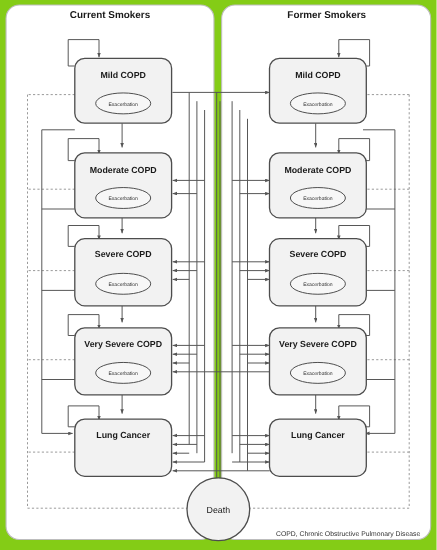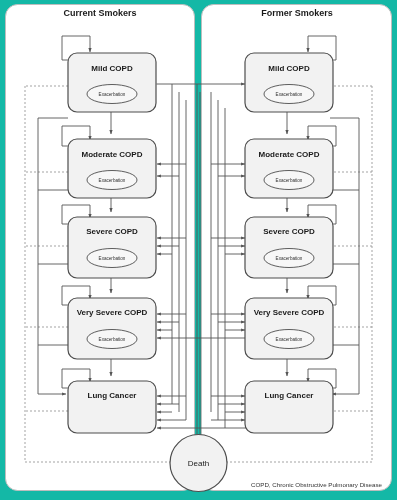--- a/index.html
+++ b/index.html
@@ -9,21 +9,21 @@
     background: #ffffff;
   }
   body {
     font-family: "Liberation Sans", sans-serif;
   }
   #diagram-root {
     position: relative;
     width: 397px;
     height: 500px;
     overflow: hidden;
-    background: #14b8a6;
+    background: #84cc16;
   }
   #diagram-svg {
     position: absolute;
     left: 0;
     top: 0;
     width: 397px;
     height: 500px;
   }
   .panel-title {
     font-size: 9px;

